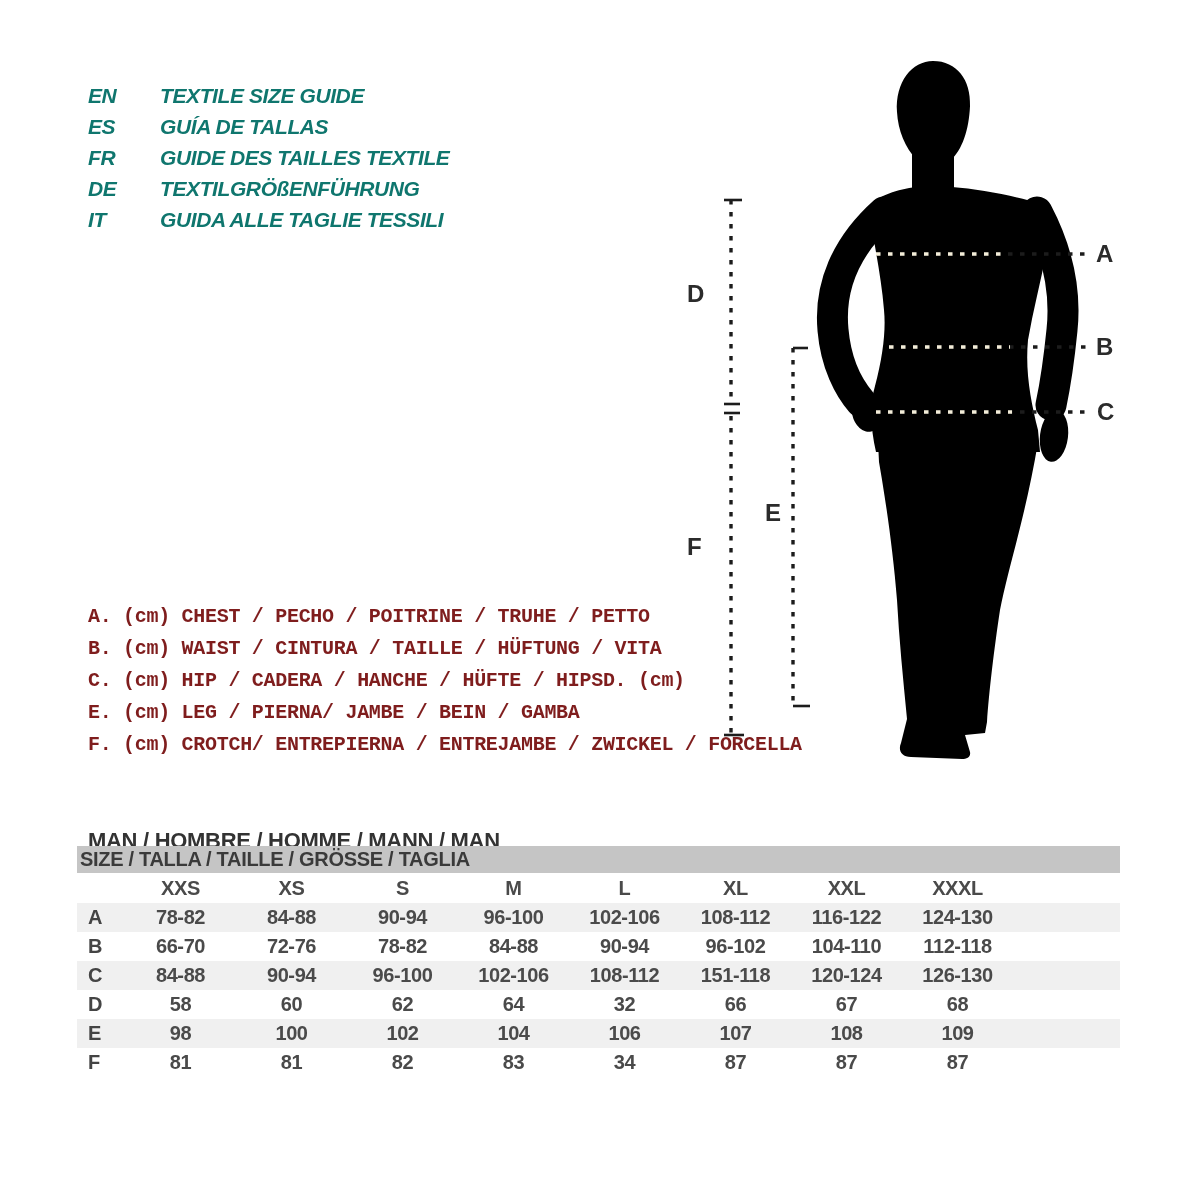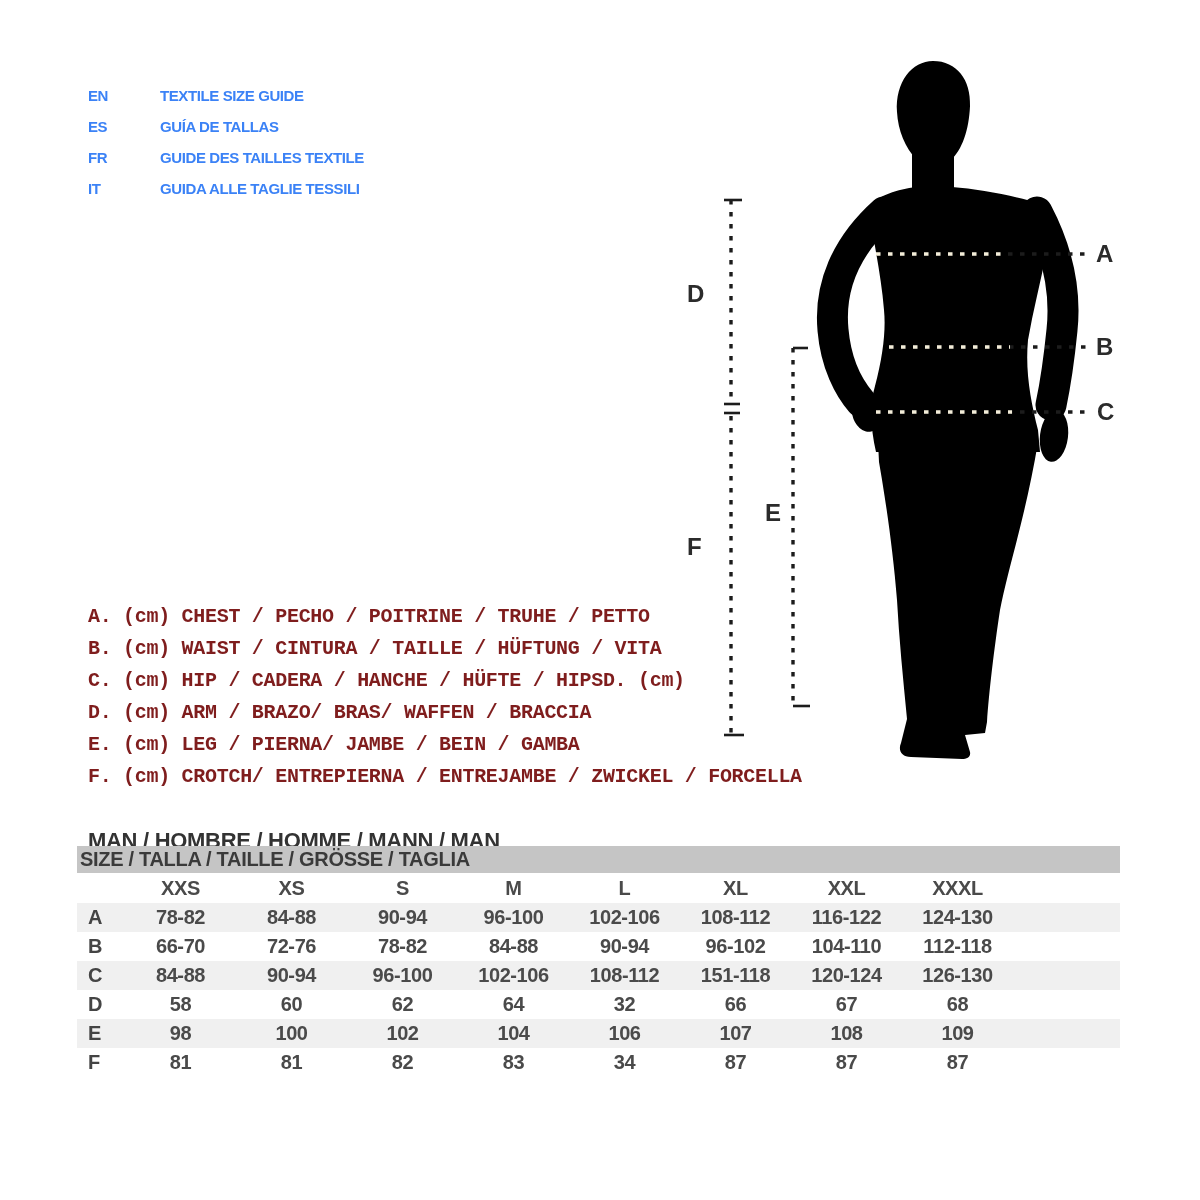--- a/index.html
+++ b/index.html
@@ -9,22 +9,22 @@
     background: #ffffff;
     overflow: hidden;
     font-family: "Liberation Sans", sans-serif;
     color: #333333;
   }
 
   
   .lang-block { position: absolute; left: 88px; top: 80px; }
   .lang-row { display: flex; height: 31px; align-items: center; }
   .lang-code, .lang-label {
-    font-size: 15px; font-weight: 700; letter-spacing: -0.4px;
-    color: #3b82f6; white-space: nowrap;
+    font-size: 21px; font-weight: 700; letter-spacing: -0.4px;
+    color: #0f766e; white-space: nowrap; font-style: italic;
   }
   .lang-code { width: 72px; }
 
   
   .figure-svg { position: absolute; left: 640px; top: 36px; width: 500px; height: 764px; }
   .mlabel {
     font-family: "Liberation Sans", sans-serif;
     font-size: 24px; font-weight: 700; fill: #2b2b2b; letter-spacing: -0.5px;
   }
 
@@ -70,20 +70,24 @@
     <span class="lang-code">EN</span>
     <span class="lang-label">TEXTILE SIZE GUIDE</span>
   </div>
     <div class="lang-row">
     <span class="lang-code">ES</span>
     <span class="lang-label">GUÍA DE TALLAS</span>
   </div>
     <div class="lang-row">
     <span class="lang-code">FR</span>
     <span class="lang-label">GUIDE DES TAILLES TEXTILE</span>
+  </div>
+    <div class="lang-row">
+    <span class="lang-code">DE</span>
+    <span class="lang-label">TEXTILGRÖßENFÜHRUNG</span>
   </div>
     <div class="lang-row">
     <span class="lang-code">IT</span>
     <span class="lang-label">GUIDA ALLE TAGLIE TESSILI</span>
   </div>
   </div>
 
 <svg class="figure-svg" viewBox="640 36 500 764">
 
   <g fill="#000000">
@@ -132,21 +136,20 @@
   <text class="mlabel" x="1097" y="420">C</text>
   <text class="mlabel" x="687" y="302">D</text>
   <text class="mlabel" x="765" y="521">E</text>
   <text class="mlabel" x="687" y="555">F</text>
 </svg>
 
 <div class="legend-block" id="legend-list">
     <div class="legend-line">A. (cm) CHEST / PECHO / POITRINE / TRUHE / PETTO</div>
     <div class="legend-line">B. (cm) WAIST / CINTURA / TAILLE / HÜFTUNG / VITA</div>
     <div class="legend-line">C. (cm) HIP / CADERA / HANCHE / HÜFTE / HIPSD. (cm)</div>
-    <div class="legend-line">D. (cm) ARM / BRAZO/ BRAS/ WAFFEN / BRACCIA</div>
     <div class="legend-line">E. (cm) LEG / PIERNA/ JAMBE / BEIN / GAMBA</div>
     <div class="legend-line">F. (cm) CROTCH/ ENTREPIERNA / ENTREJAMBE / ZWICKEL / FORCELLA</div>
   </div>
 
 <div class="category-line">MAN / HOMBRE / HOMME / MANN / MAN</div>
 
 <div class="size-table">
   <div class="table-title-bar">
     <span>SIZE / TALLA / TAILLE / GRÖSSE / TAGLIA</span>
   </div>

